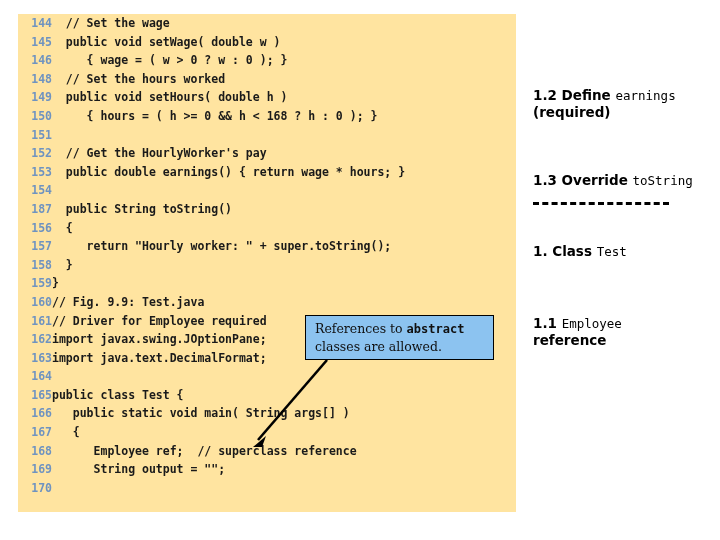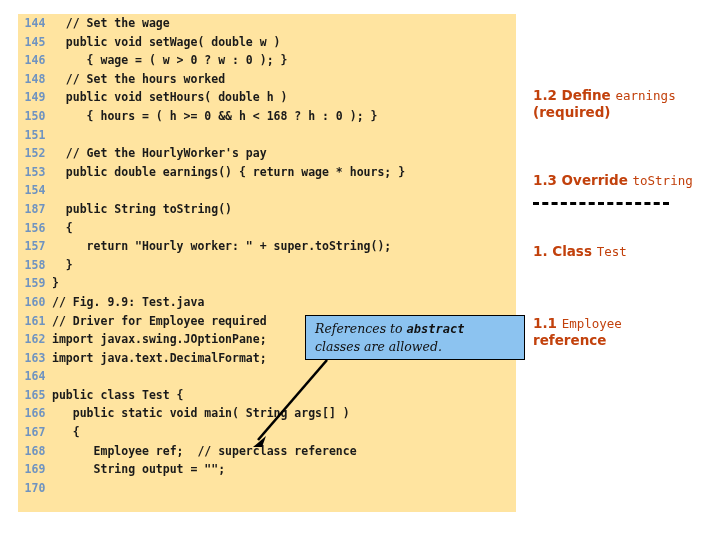--- a/index.html
+++ b/index.html
@@ -31,21 +31,21 @@
     white-space: pre;
     font-family: "DejaVu Sans Mono", "Liberation Mono", monospace;
     font-size: 11.5px;
     font-weight: bold;
     display: flex;
     align-items: center;
   }
   .ln {
     display: inline-block;
     width: 34px;
-    text-align: center;
+    text-align: right;
     color: #6f93c0;
     font-family: "DejaVu Sans Mono", "Liberation Mono", monospace;
     font-size: 11.5px;
     font-weight: bold;
     flex: 0 0 auto;
     padding-right: 0px;
   }
   .src {
     display: inline-block;
     color: #1a1a1a;
@@ -53,27 +53,26 @@
     flex: 0 0 auto;
     padding-left: 0;
   }
   .src.tight { padding-left: 0px; }
 
   
   #callout-box {
     position: absolute;
     left: 305px;
     top: 315px;
-    width: 220px;
+    width: 189px;
     height: 45px;
     background: #8cc3f0;
     border: 1.5px solid #000000;
     box-sizing: border-box;
     padding: 4px 8px 0 9px;
-    font-style: italic;
   }
   .callout-line {
     font-family: "DejaVu Serif", "Liberation Serif", serif;
     font-size: 12.5px;
     color: #101010;
     line-height: 18px;
     white-space: nowrap;
   }
   .callout-line b {
     font-family: "DejaVu Sans Mono", "Liberation Mono", monospace;
@@ -90,21 +89,21 @@
     height: 105px;
     pointer-events: none;
   }
 
   
   .note {
     position: absolute;
     font-family: "DejaVu Sans", "Liberation Sans", sans-serif;
     font-size: 13.5px;
     font-weight: bold;
-    color: #c2410c;
+    color: #000000;
     line-height: 17px;
     white-space: nowrap;
   }
   .note .mono {
     font-family: "DejaVu Sans Mono", "Liberation Mono", monospace;
     font-size: 12.5px;
     font-weight: normal;
     letter-spacing: 0px;
   }
   #note-earnings { left: 533px; top: 87px; }

